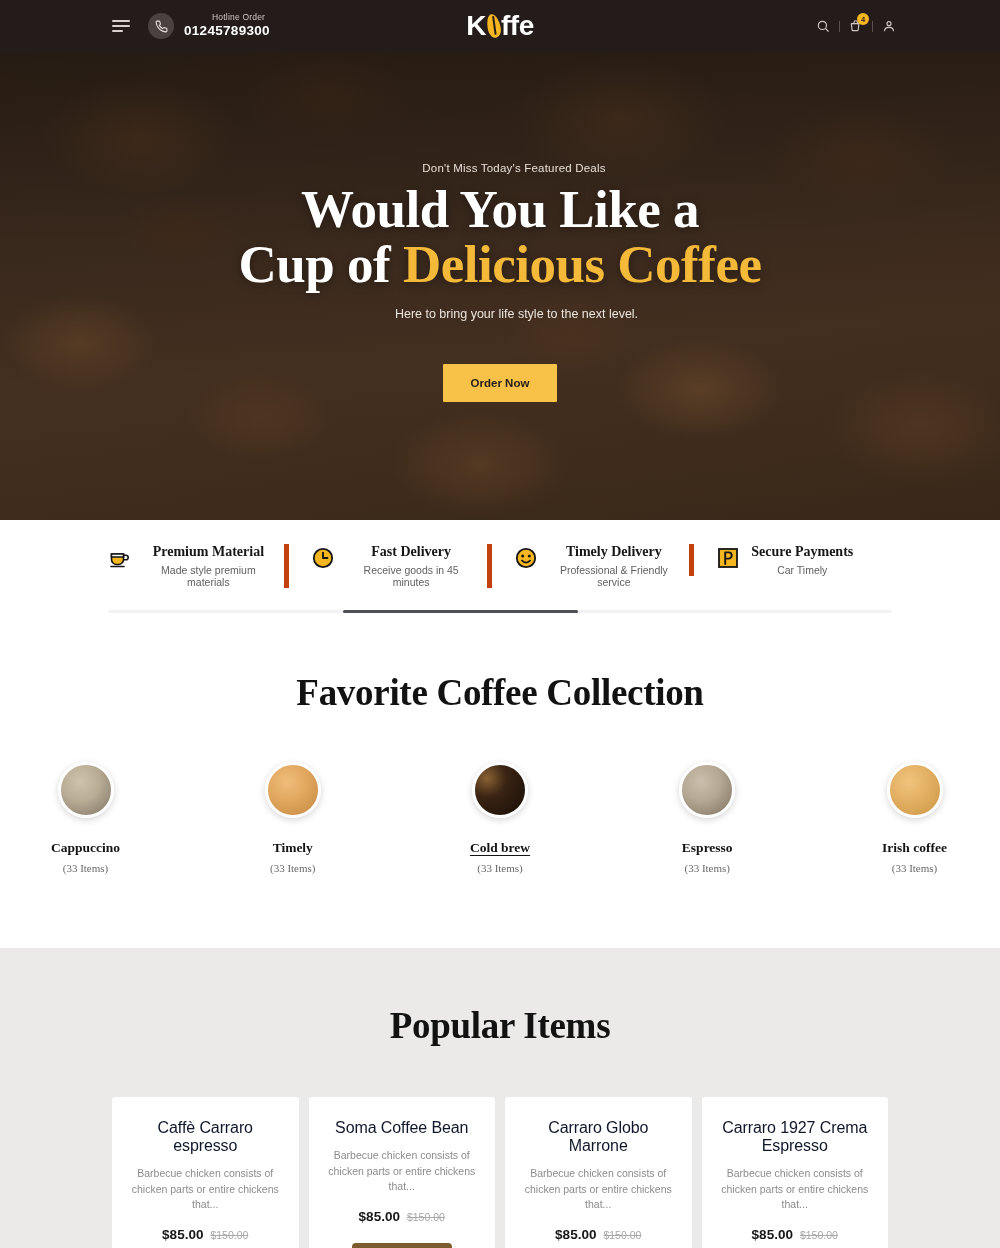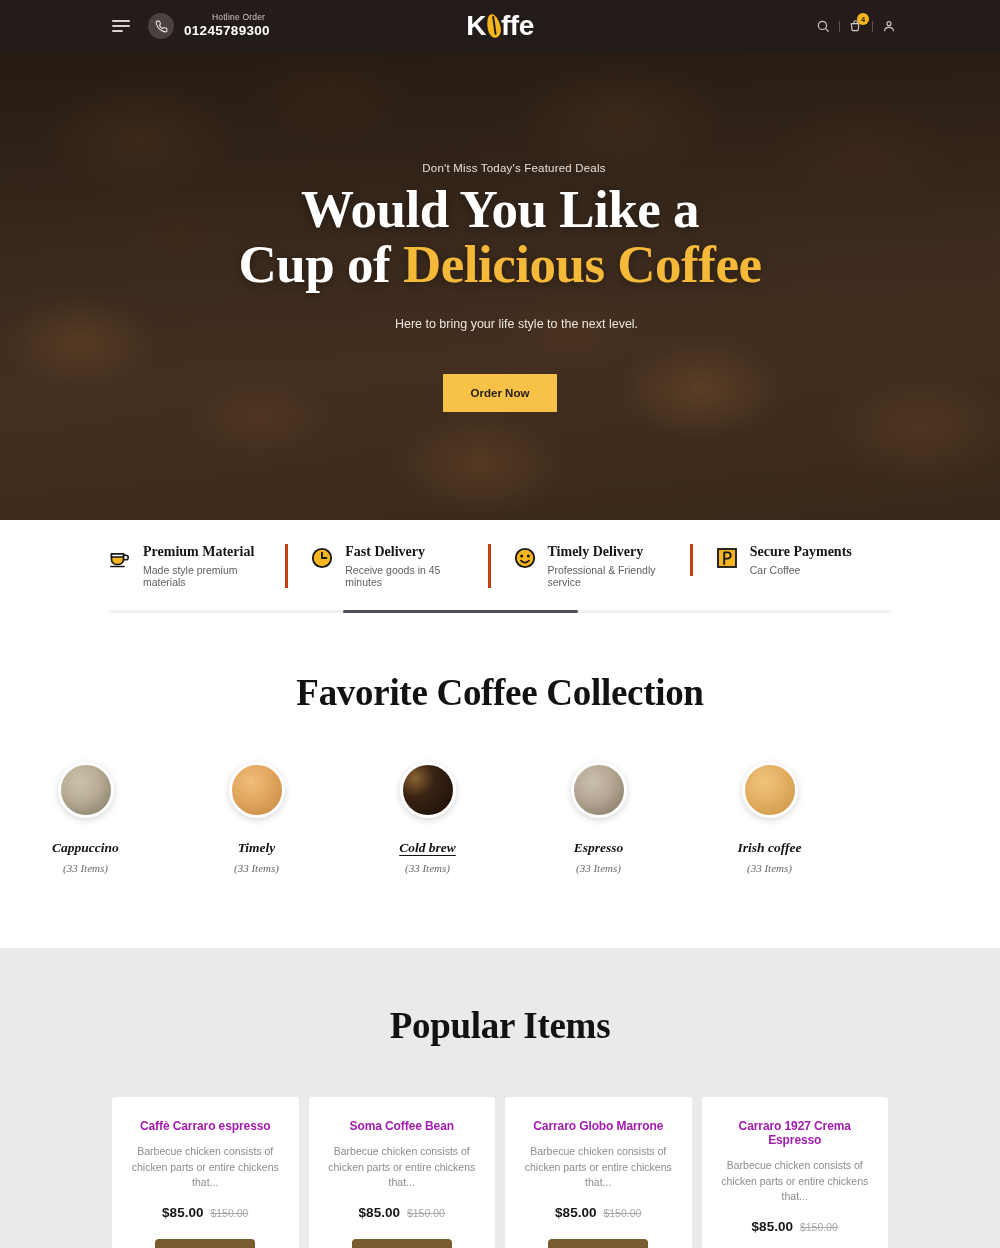--- a/index.html
+++ b/index.html
@@ -88,48 +88,48 @@
   }
   .hero-inner{position:relative;z-index:2;text-align:center;padding-top:110px;}
   .hero-eyebrow{font-size:11.5px;color:#e6e0da;letter-spacing:.2px;padding-left:28px;}
   .hero-title{
     font-family:"Liberation Serif", serif;
     font-weight:700;font-size:53px;line-height:1.04;color:#ffffff;
     margin-top:8px;letter-spacing:-.5px;
     text-shadow:0 2px 10px rgba(0,0,0,.35);
   }
   .hero-title .hl{color:#f5b93a;}
-  .hero-sub{margin-top:25px;font-size:12.5px;color:#ebe6e0;padding-left:33px;}
+  .hero-sub{margin-top:15px;font-size:12.5px;color:#ebe6e0;padding-left:33px;}
   .order-btn{
     margin-top:43px;display:inline-block;background:#f7c247;color:#241c1a;
     border:none;font-size:11.5px;font-weight:700;padding:13px 28px;border-radius:1px;
     cursor:pointer;font-family:"Liberation Sans",sans-serif;
   }
 
   
   .features-section{background:#fff;padding:24px 0 0;}
   .features{
-    width:784px;margin:0 auto;display:flex;align-items:flex-start;
+    width:784px;margin:0 auto;display:flex;align-items:flex-start;text-align:center;
   }
   .feature{flex:1;display:flex;gap:11px;align-items:flex-start;padding-right:10px;}
-  .feature + .feature{border-left:3px solid #c2410c;padding-left:22px;}
+  .feature + .feature{border-left:5px solid #c2410c;padding-left:22px;}
   .f-icon{width:24px;height:24px;flex-shrink:0;margin-top:2px;}
   .f-title{font-family:"Liberation Serif",serif;font-weight:700;font-size:14px;color:#161616;line-height:1.2;}
   .f-desc{font-size:10.5px;color:#5f5f5f;margin-top:3px;}
 
   .fscroll{width:784px;margin:22px auto 0;height:3px;background:#f2f2f4;border-radius:2px;position:relative;}
   .fscroll-thumb{position:absolute;left:30%;top:0;width:30%;height:3px;background:#4c4f58;border-radius:2px;}
 
   
   .collection{background:#fff;padding:58px 8px 74px;}
   .sec-title{
     font-family:"Liberation Serif",serif;font-weight:700;
     font-size:37px;text-align:center;color:#121212;letter-spacing:-.3px;
   }
-  .cats{display:flex;justify-content:flex-start;gap:16px;margin-top:48px;font-style:italic;}
+  .cats{display:flex;justify-content:space-between;gap:8px;margin-top:48px;}
   .cat{width:155px;text-align:center;cursor:pointer;}
   .cat-img{
     width:56px;height:56px;border-radius:50%;margin:0 auto;
     box-shadow:0 2px 7px rgba(0,0,0,.17);
     border:3px solid #fdfdfd;
   }
   .cat-name{
     margin-top:22px;font-family:"Liberation Serif",serif;font-weight:700;
     font-size:13.5px;color:#141414;
   }
@@ -139,21 +139,21 @@
   
   .popular{background:#ebeae8;padding:56px 0 0;}
   .cards{
     width:776px;margin:50px auto 0;display:flex;gap:10px;
   }
   .card{
     flex:1;background:#fff;border-radius:3px;padding:22px 16px 0;
     text-align:center;overflow:hidden;min-height:188px;
     display:flex;flex-direction:column;align-items:center;
   }
-  .card-title{font-size:12px;font-weight:700;color:#a21caf;letter-spacing:-.1px;}
+  .card-title{font-size:16px;font-weight:400;color:#0f172a;letter-spacing:-.1px;}
   .card-desc{font-size:10.5px;color:#8c8c8c;line-height:1.5;margin-top:11px;max-width:175px;}
   .card-price{margin-top:14px;display:flex;align-items:baseline;justify-content:center;gap:7px;}
   .price-now{font-size:13.5px;font-weight:700;color:#161616;}
   .price-old{font-size:10.5px;color:#a8a8a8;text-decoration:line-through;}
   .view-btn{
     margin-top:19px;background:#7a5c2e;color:#fff;border:none;border-radius:4px;
     font-size:10.5px;font-weight:700;padding:10px 17px;cursor:pointer;
     font-family:"Liberation Sans",sans-serif;
   }
 </style>
@@ -271,21 +271,21 @@
 
     <div class="feature">
       <span class="f-icon">
         <svg viewBox="0 0 24 24" width="24" height="24">
             <rect x="3" y="3" width="18" height="18" fill="#f5b61f" stroke="#151515" stroke-width="1.8"></rect>
             <path d="M9.2 18V6.4h3.4a3.1 3.1 0 0 1 0 6.2H9.2" fill="none" stroke="#151515" stroke-width="1.9" stroke-linecap="round" stroke-linejoin="round"></path>
           </svg>
       </span>
       <div>
         <div class="f-title">Secure Payments</div>
-        <div class="f-desc">Car Coffee</div>
+        <div class="f-desc">Car Timely</div>
       </div>
     </div>
 
   </div>
 
   <div class="fscroll">
     <div class="fscroll-thumb"></div>
   </div>
 </section>
 

